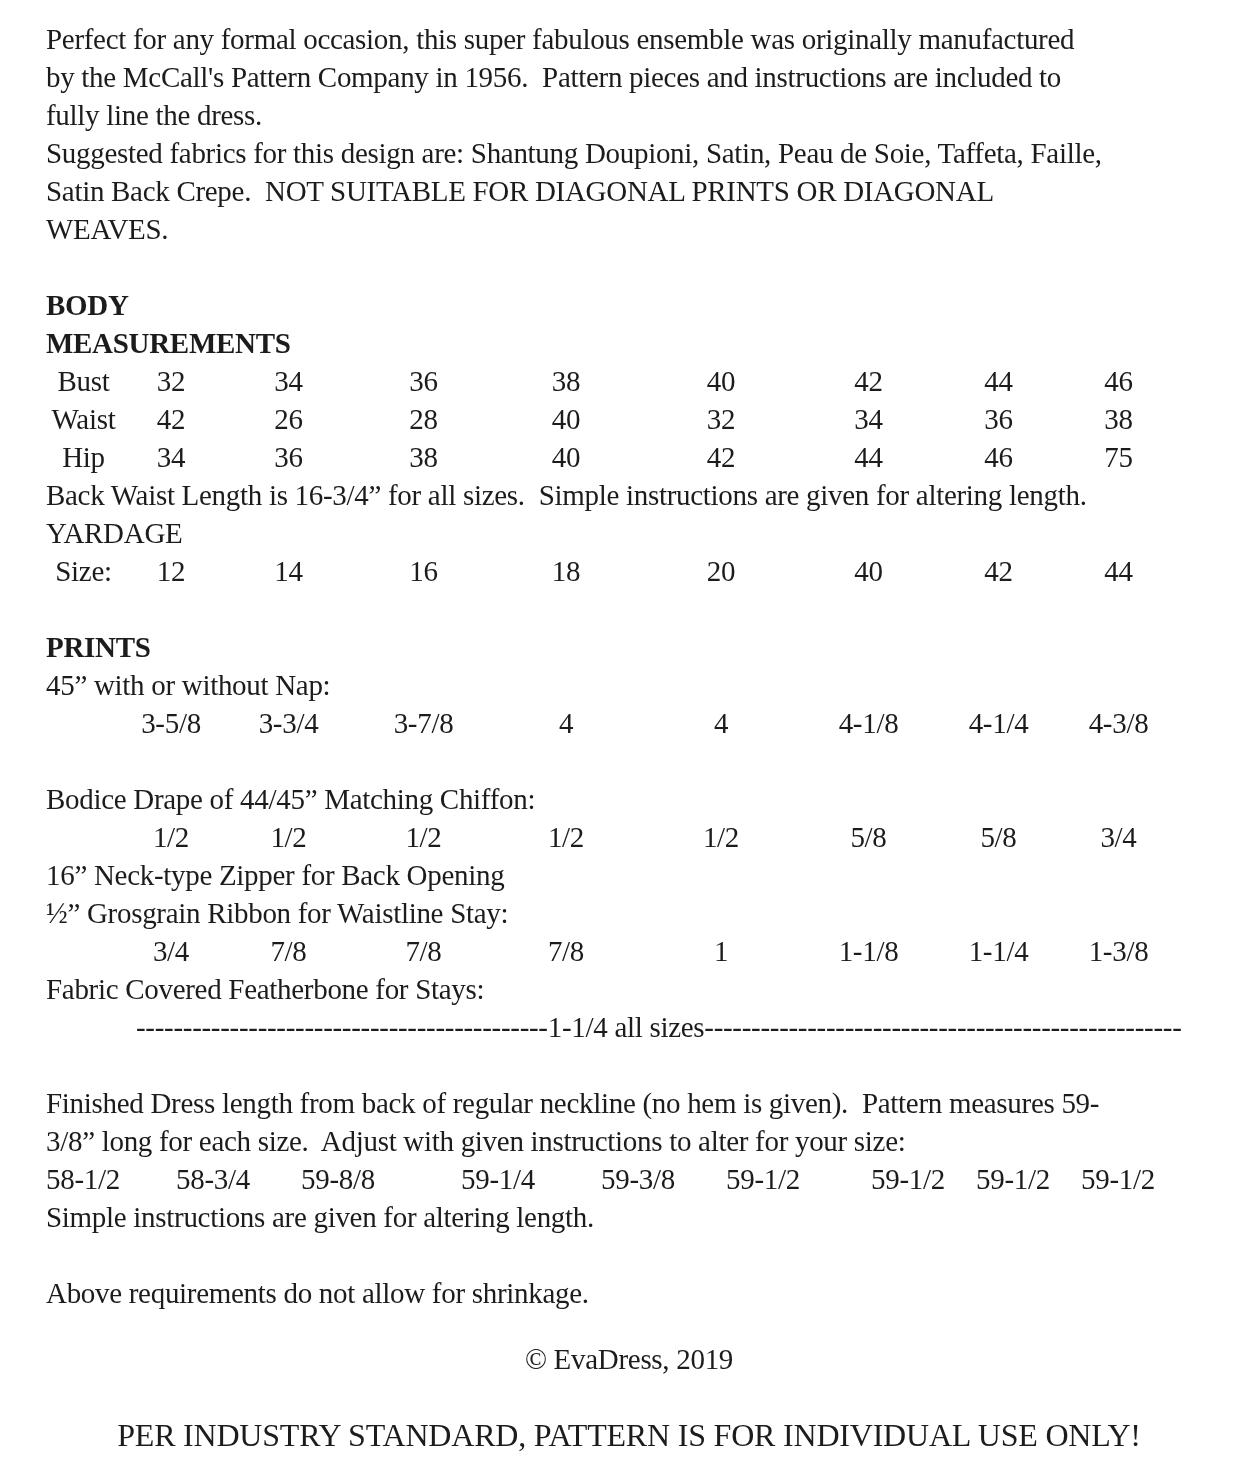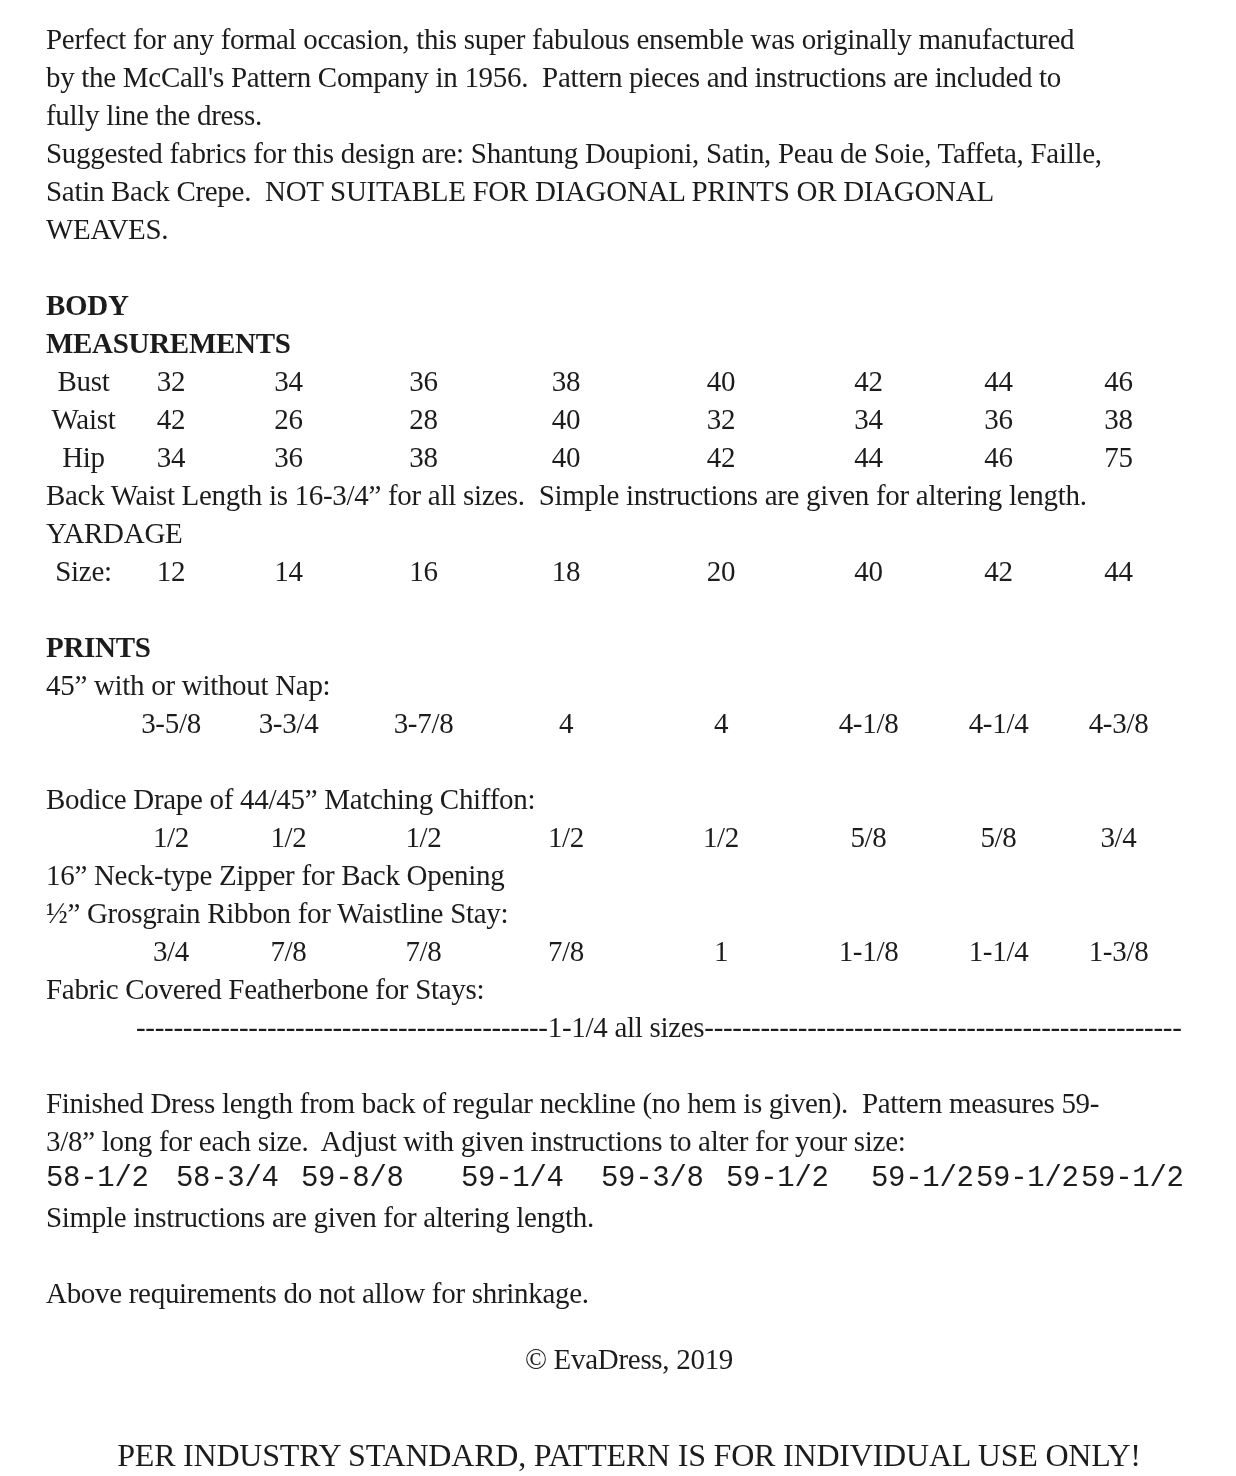--- a/index.html
+++ b/index.html
@@ -35,31 +35,30 @@
     grid-template-columns: 75px 100px 135px 135px 150px 160px 135px 125px 115px;
     height: 38px;
   }
   .grid8 .num { text-align: center; white-space: pre; }
   .grid8 .lbl { text-align: center; white-space: pre; }
   .lengths {
     display: grid;
     grid-template-columns: 130px 125px 160px 140px 125px 145px 105px 105px 110px;
     height: 38px;
   }
-  .lengths .len { text-align: left; white-space: pre; font-family: Liberation Mono, monospace; }
+  .lengths .len { text-align: left; white-space: pre; }
   .dashline { margin-left: 90px; }
   .center {
     text-align: center;
     white-space: pre;
     height: 38px;
   }
   .footer-line {
     font-size: 32px;
     letter-spacing: -0.2px;
-    margin-top: 20px;
   }
 </style>
 </head>
 <body>
 
 <div class="page">
 
   <div>
     <div class="line">Perfect for any formal occasion, this super fabulous ensemble was originally manufactured</div>
     <div class="line">by the McCall's Pattern Company in 1956.  Pattern pieces and instructions are included to</div>

